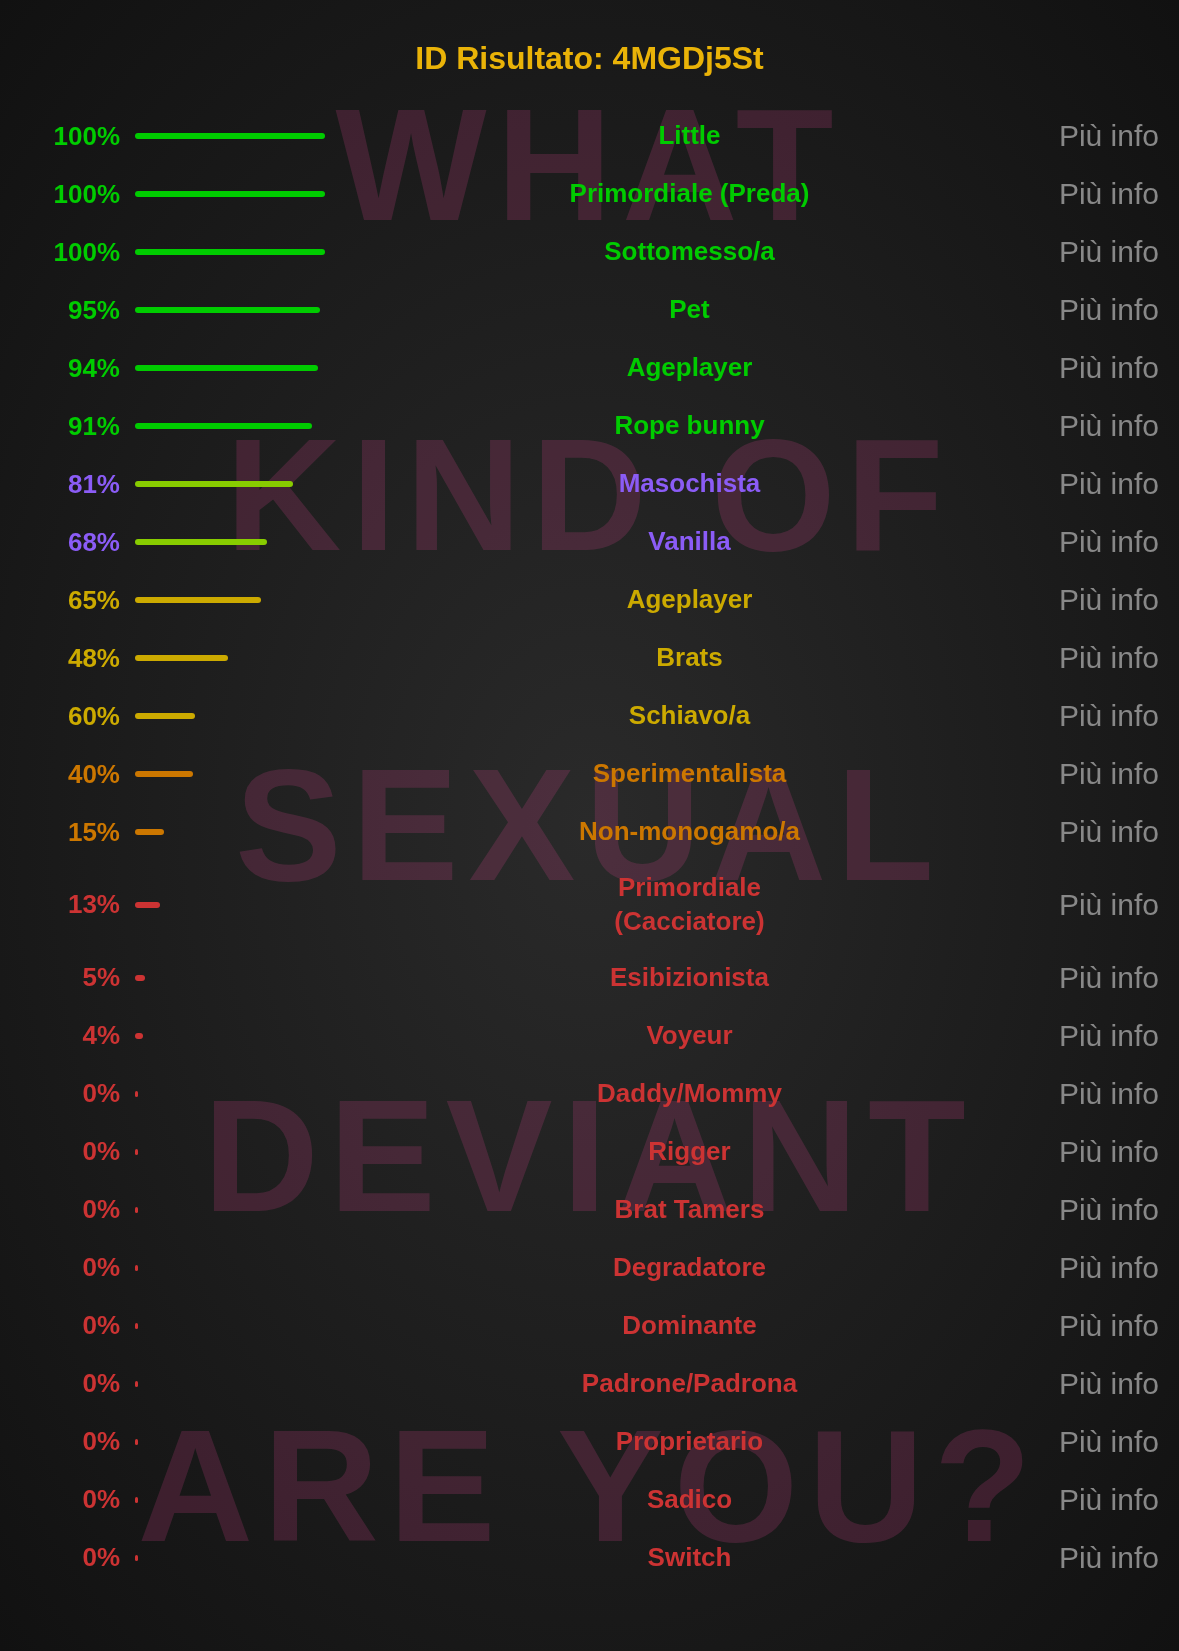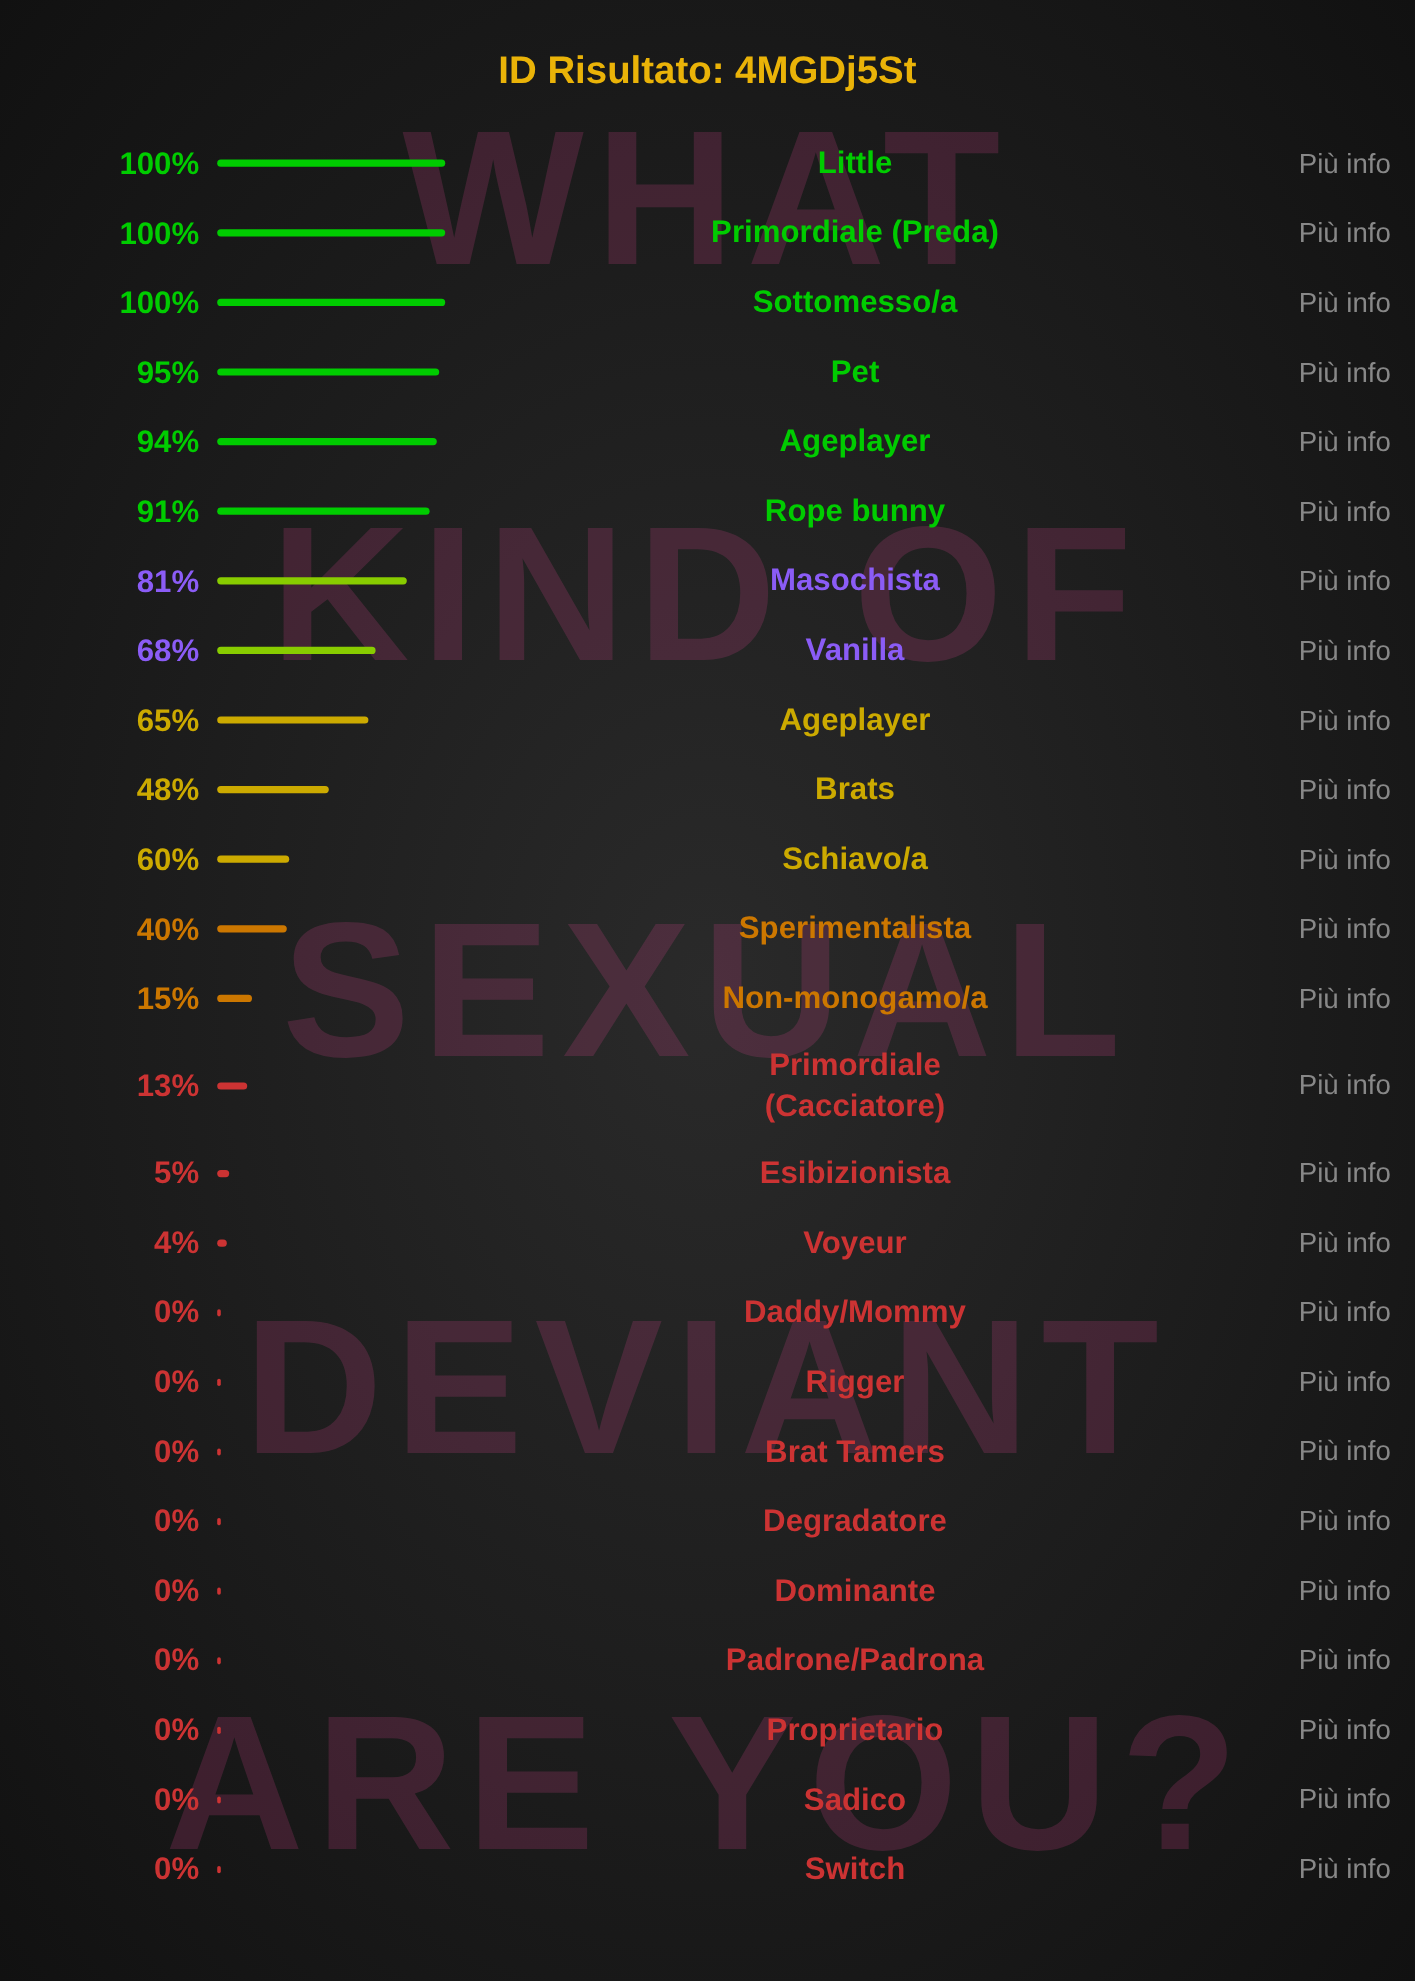--- a/index.html
+++ b/index.html
@@ -48,21 +48,20 @@
     }
 
     .header-title {
       font-size: 32px;
       font-weight: bold;
       color: #eab308;
     }
 
     .results-list {
       width: 100%;
-      padding-left: 46px;
     }
 
     .result-row {
       display: flex;
       align-items: center;
       padding: 10px 20px;
       min-height: 58px;
     }
 
     .pct {
@@ -90,21 +89,21 @@
       flex: 1;
       font-size: 26px;
       font-weight: bold;
       text-align: center;
       padding: 0 10px;
       line-height: 1.3;
     }
 
     .piu-info {
       width: 120px;
-      font-size: 23px;
+      font-size: 30px;
       color: #888;
       text-align: right;
       flex-shrink: 0;
     }
 
     .color-green { color: #00cc00; }
     .color-yellow-green { color: #8b5cf6; }
     .color-yellow { color: #ccaa00; }
     .color-orange { color: #cc7700; }
     .color-red { color: #cc3333; }

